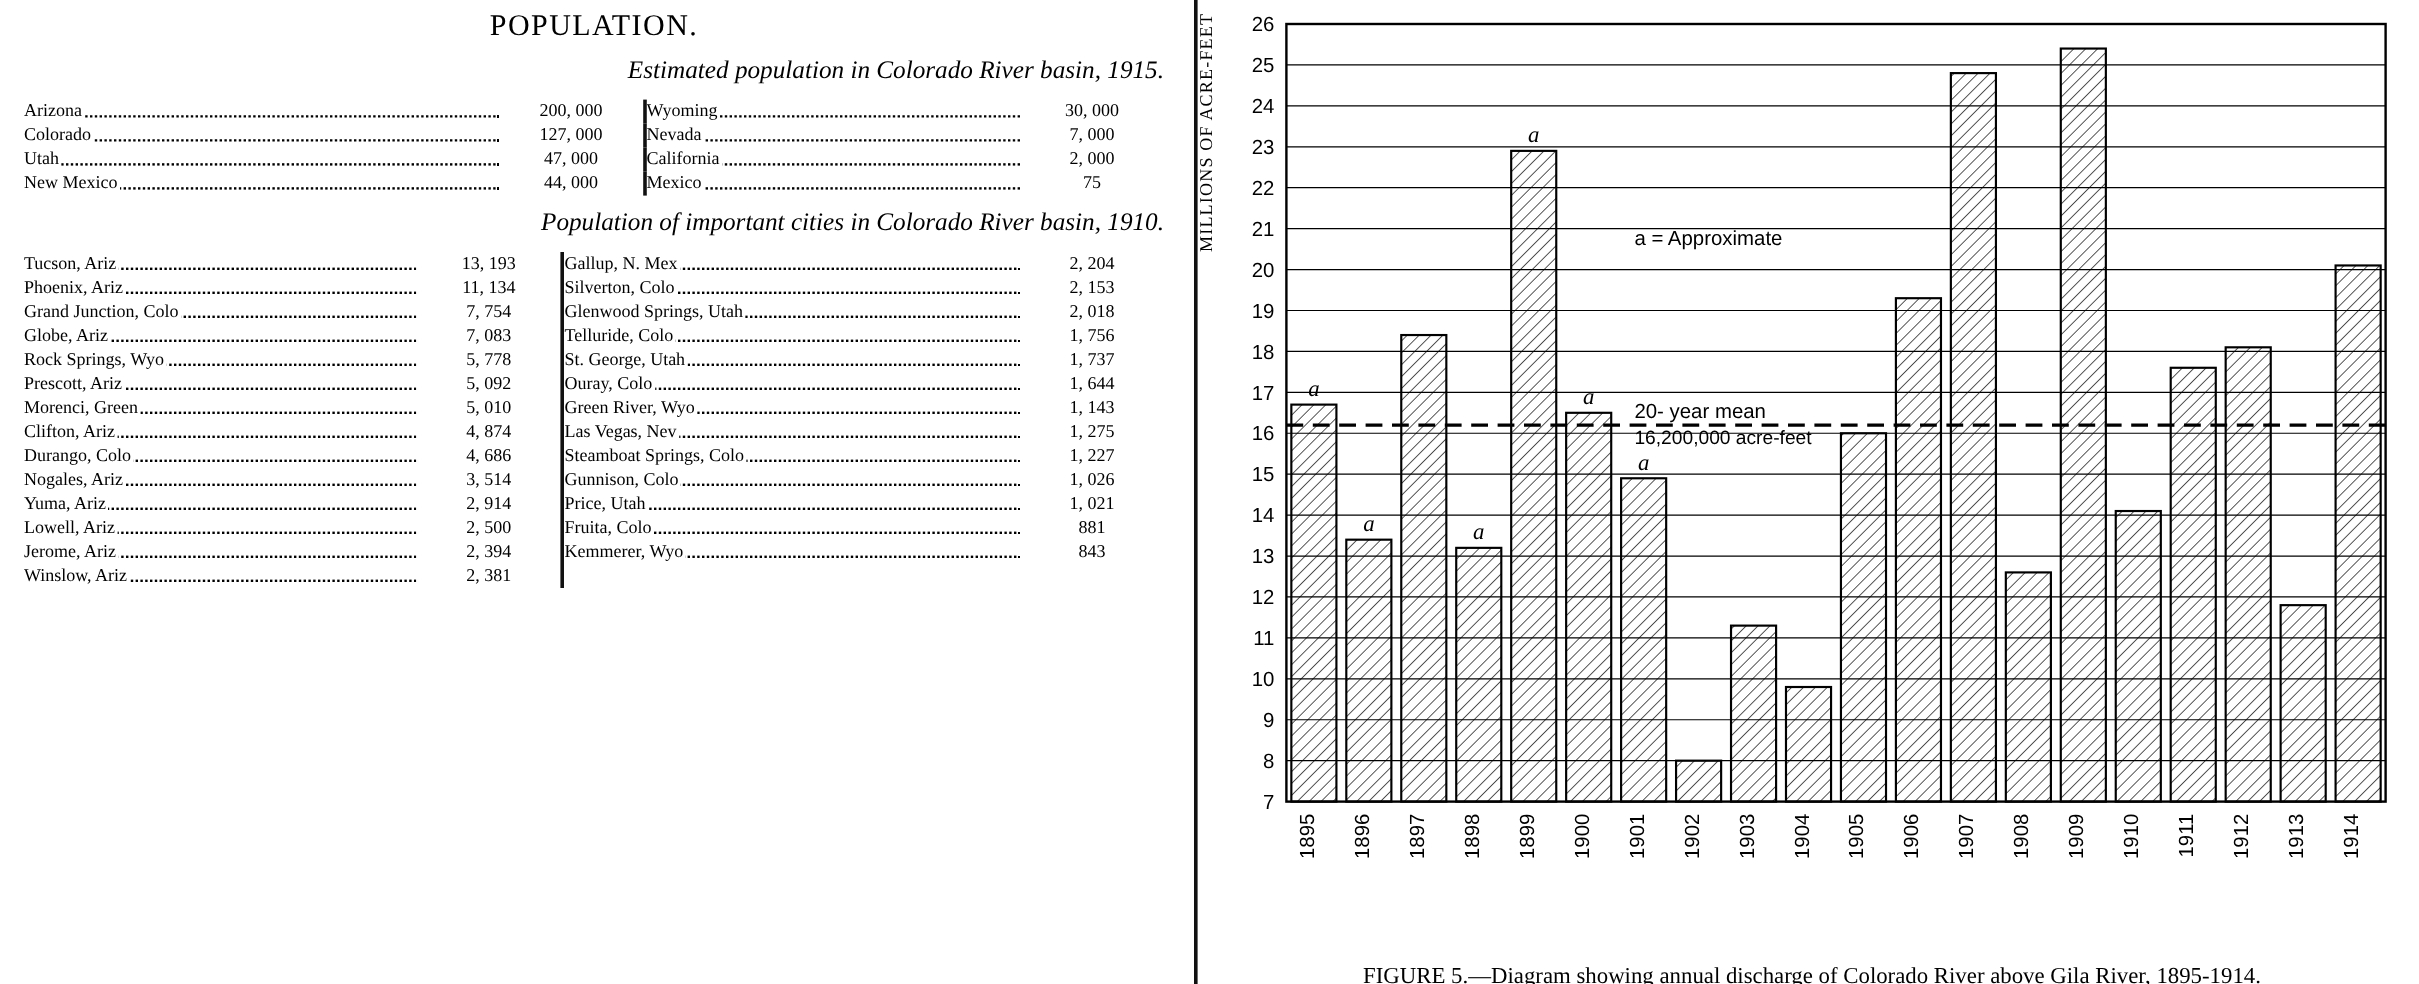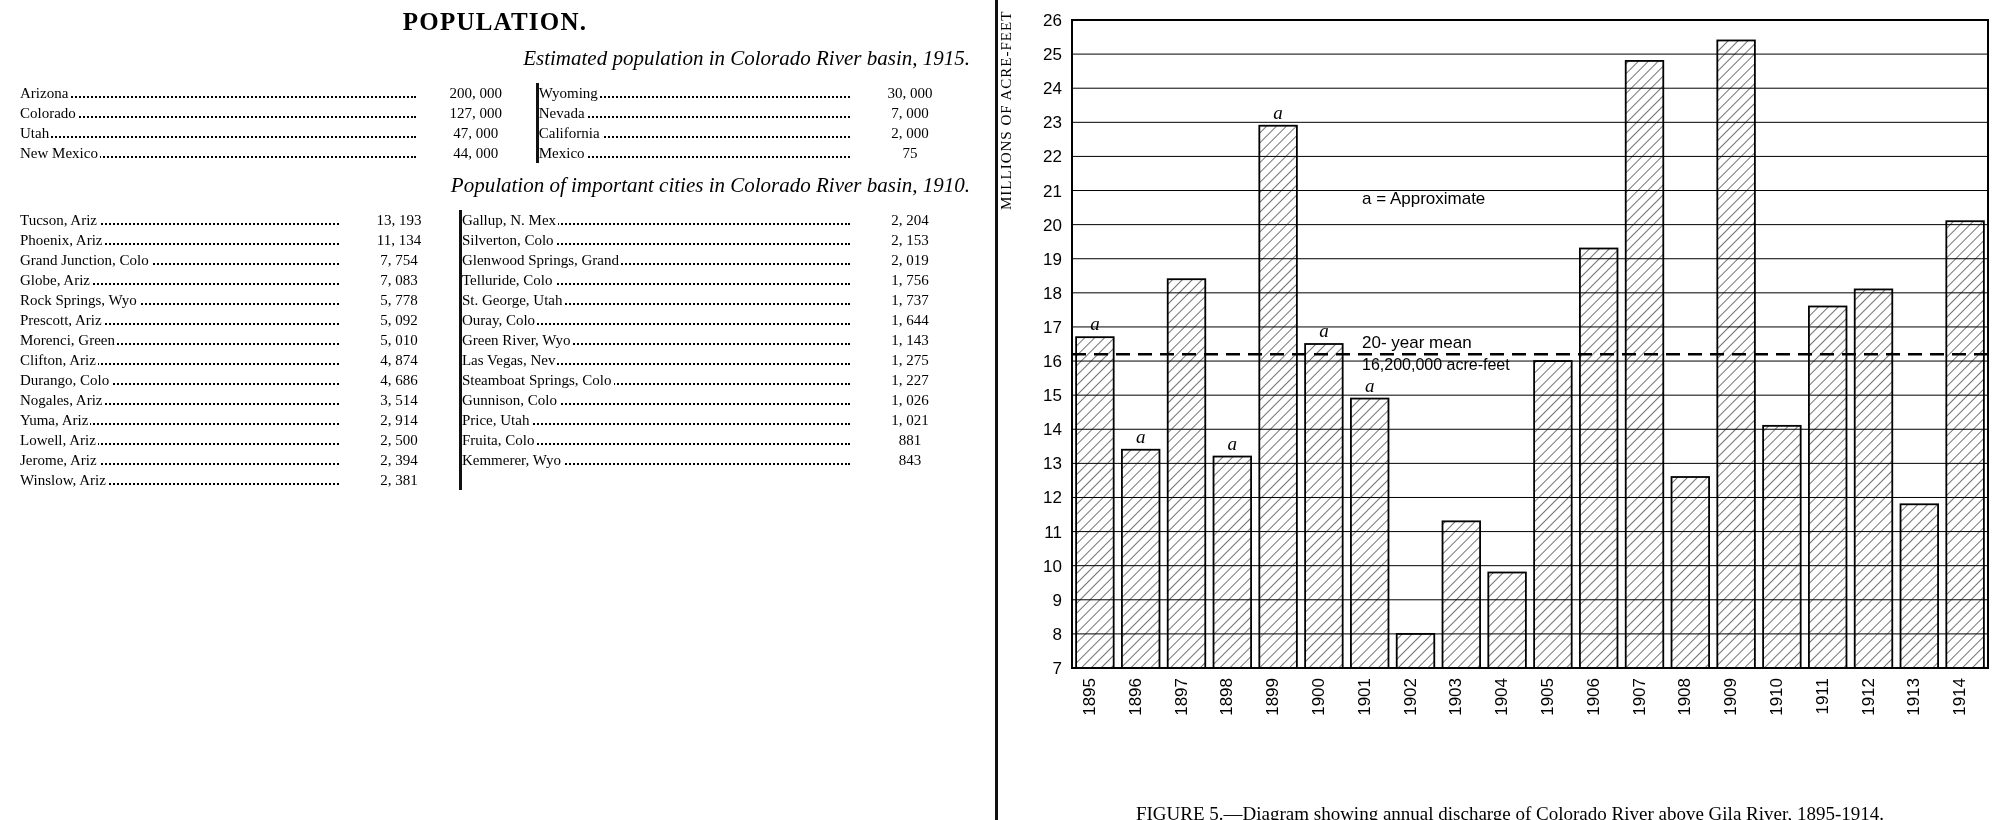--- a/index.html
+++ b/index.html
@@ -30,21 +30,21 @@
   .col-divider {
     position: absolute;
     left: 995px;
     top: 0;
     width: 3px;
     height: 820px;
     background: #111;
   }
   .section-title {
     text-align: center;
-    font-weight: bold;
+    font-weight: normal;
     font-size: 25px;
     letter-spacing: 1.2px;
     margin-top: 8px;
     margin-bottom: 10px;
   }
   .para {
     font-size: 25px;
     line-height: 1.32;
     text-align: justify;
     margin: 0 10px 16px 10px;
@@ -219,22 +219,22 @@
             <td class="name-cell"><span class="leader"></span><span class="nm">Phoenix, Ariz</span></td>
             <td class="num-cell">11, 134</td>
             <td class="vrule"></td>
             <td class="name-cell"><span class="leader"></span><span class="nm">Silverton, Colo</span></td>
             <td class="num-cell">2, 153</td>
           </tr>
           <tr>
             <td class="name-cell"><span class="leader"></span><span class="nm">Grand Junction, Colo</span></td>
             <td class="num-cell">7, 754</td>
             <td class="vrule"></td>
-            <td class="name-cell"><span class="leader"></span><span class="nm">Glenwood Springs, Grand</span></td>
-            <td class="num-cell">2, 019</td>
+            <td class="name-cell"><span class="leader"></span><span class="nm">Glenwood Springs, Utah</span></td>
+            <td class="num-cell">2, 018</td>
           </tr>
           <tr>
             <td class="name-cell"><span class="leader"></span><span class="nm">Globe, Ariz</span></td>
             <td class="num-cell">7, 083</td>
             <td class="vrule"></td>
             <td class="name-cell"><span class="leader"></span><span class="nm">Telluride, Colo</span></td>
             <td class="num-cell">1, 756</td>
           </tr>
           <tr>
             <td class="name-cell"><span class="leader"></span><span class="nm">Rock Springs, Wyo</span></td>

